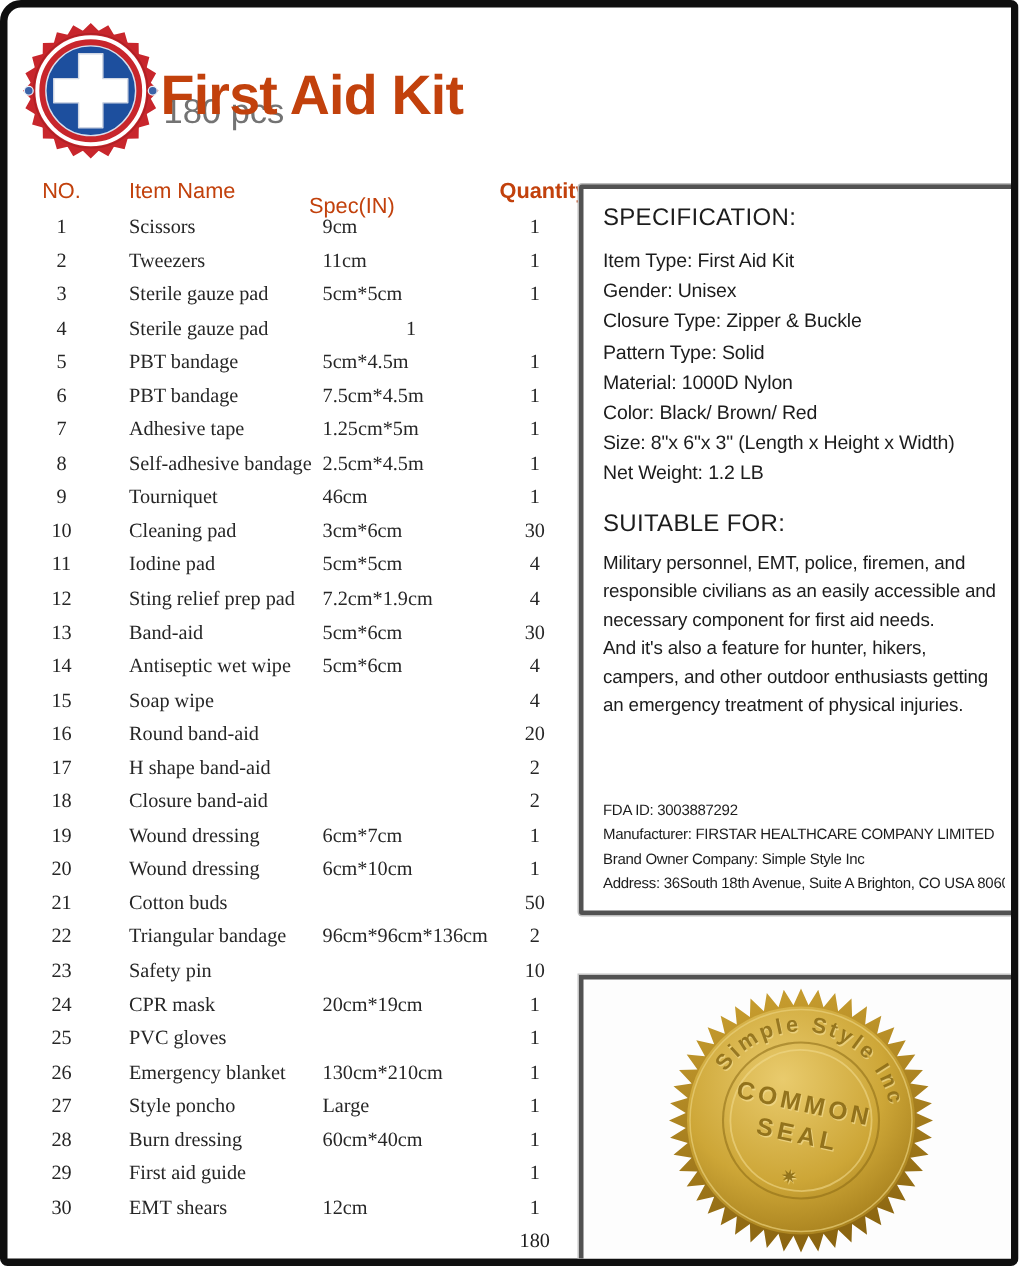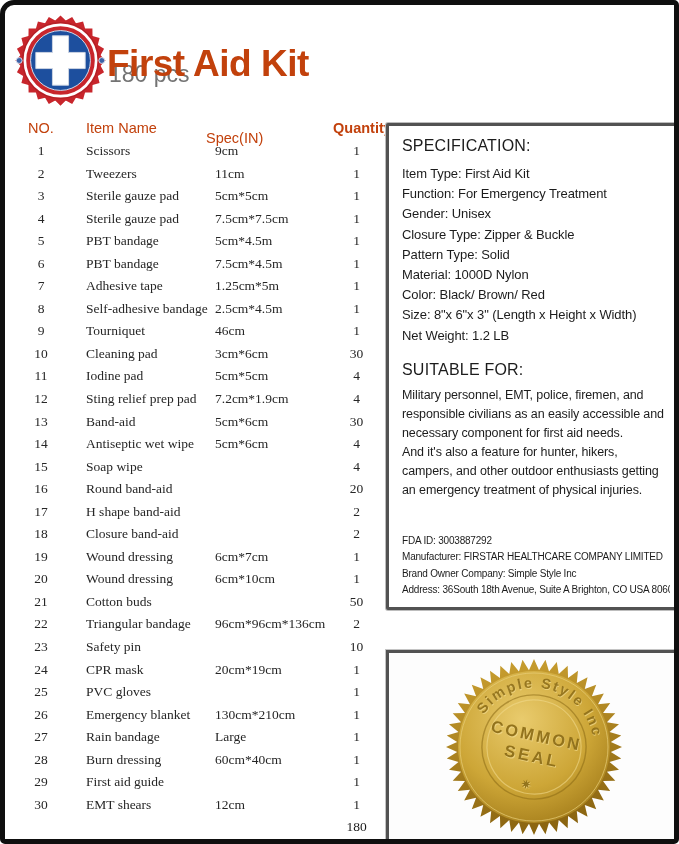--- a/index.html
+++ b/index.html
@@ -89,21 +89,20 @@
         </div>
         <div class="t-row t-body-row">
           <span class="cell cell-no">3</span>
           <span class="cell cell-name">Sterile gauze pad</span>
           <span class="cell cell-spec">5cm*5cm</span>
           <span class="cell cell-qty">1</span>
         </div>
         <div class="t-row t-body-row">
           <span class="cell cell-no">4</span>
           <span class="cell cell-name">Sterile gauze pad</span>
-          <span class="cell cell-spec">7.5cm*7.5cm</span>
           <span class="cell cell-qty">1</span>
         </div>
         <div class="t-row t-body-row">
           <span class="cell cell-no">5</span>
           <span class="cell cell-name">PBT bandage</span>
           <span class="cell cell-spec">5cm*4.5m</span>
           <span class="cell cell-qty">1</span>
         </div>
         <div class="t-row t-body-row">
           <span class="cell cell-no">6</span>
@@ -226,21 +225,21 @@
           <span class="cell cell-qty">1</span>
         </div>
         <div class="t-row t-body-row">
           <span class="cell cell-no">26</span>
           <span class="cell cell-name">Emergency blanket</span>
           <span class="cell cell-spec">130cm*210cm</span>
           <span class="cell cell-qty">1</span>
         </div>
         <div class="t-row t-body-row">
           <span class="cell cell-no">27</span>
-          <span class="cell cell-name">Rain bandage</span>
+          <span class="cell cell-name">Style poncho</span>
           <span class="cell cell-spec">Large</span>
           <span class="cell cell-qty">1</span>
         </div>
         <div class="t-row t-body-row">
           <span class="cell cell-no">28</span>
           <span class="cell cell-name">Burn dressing</span>
           <span class="cell cell-spec">60cm*40cm</span>
           <span class="cell cell-qty">1</span>
         </div>
         <div class="t-row t-body-row">
@@ -261,21 +260,20 @@
       <span class="cell cell-name"></span>
       <span class="cell cell-spec"></span>
       <span class="cell cell-qty">180</span>
     </div>
   </div>
 
   <aside class="spec-box">
     <div class="spec-title">SPECIFICATION:</div>
     <div id="spec-lines">
         <div class="spec-line">Item Type: First Aid Kit</div>
-        <div class="spec-line">Function: For Emergency Treatment</div>
         <div class="spec-line">Gender: Unisex</div>
         <div class="spec-line">Closure Type: Zipper &amp; Buckle</div>
         <div class="spec-line">Pattern Type: Solid</div>
         <div class="spec-line">Material: 1000D Nylon</div>
         <div class="spec-line">Color: Black/ Brown/ Red</div>
         <div class="spec-line">Size: 8"x 6"x 3" (Length x Height x Width)</div>
         <div class="spec-line">Net Weight: 1.2 LB</div>
       </div>
     <div class="suit-title">SUITABLE FOR:</div>
     <div id="suit-paras">

